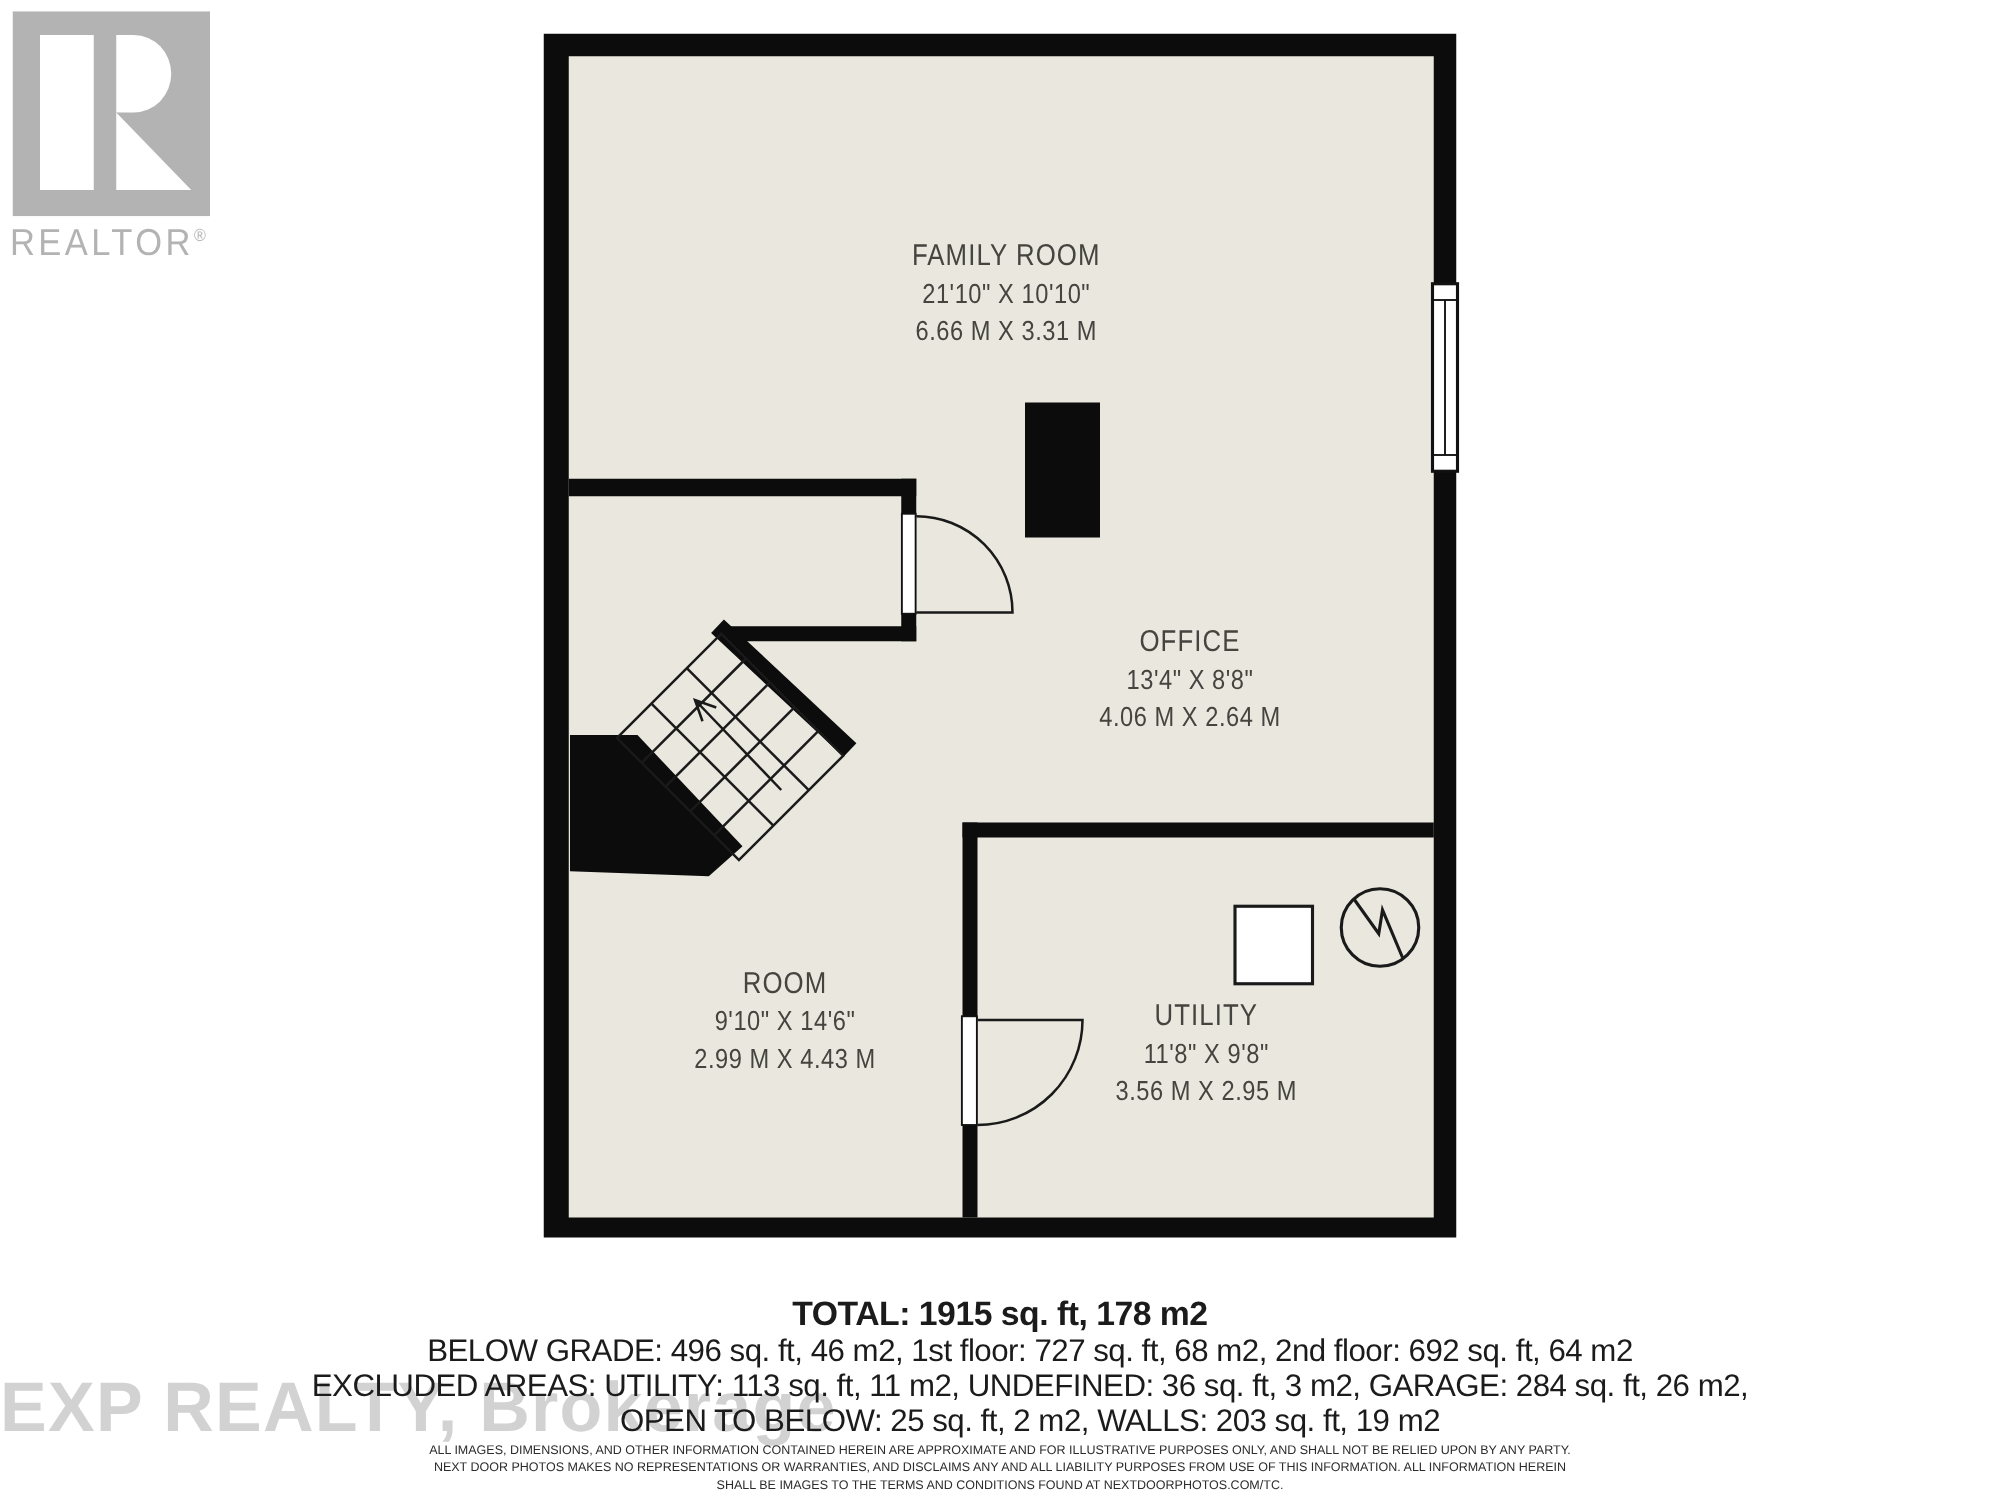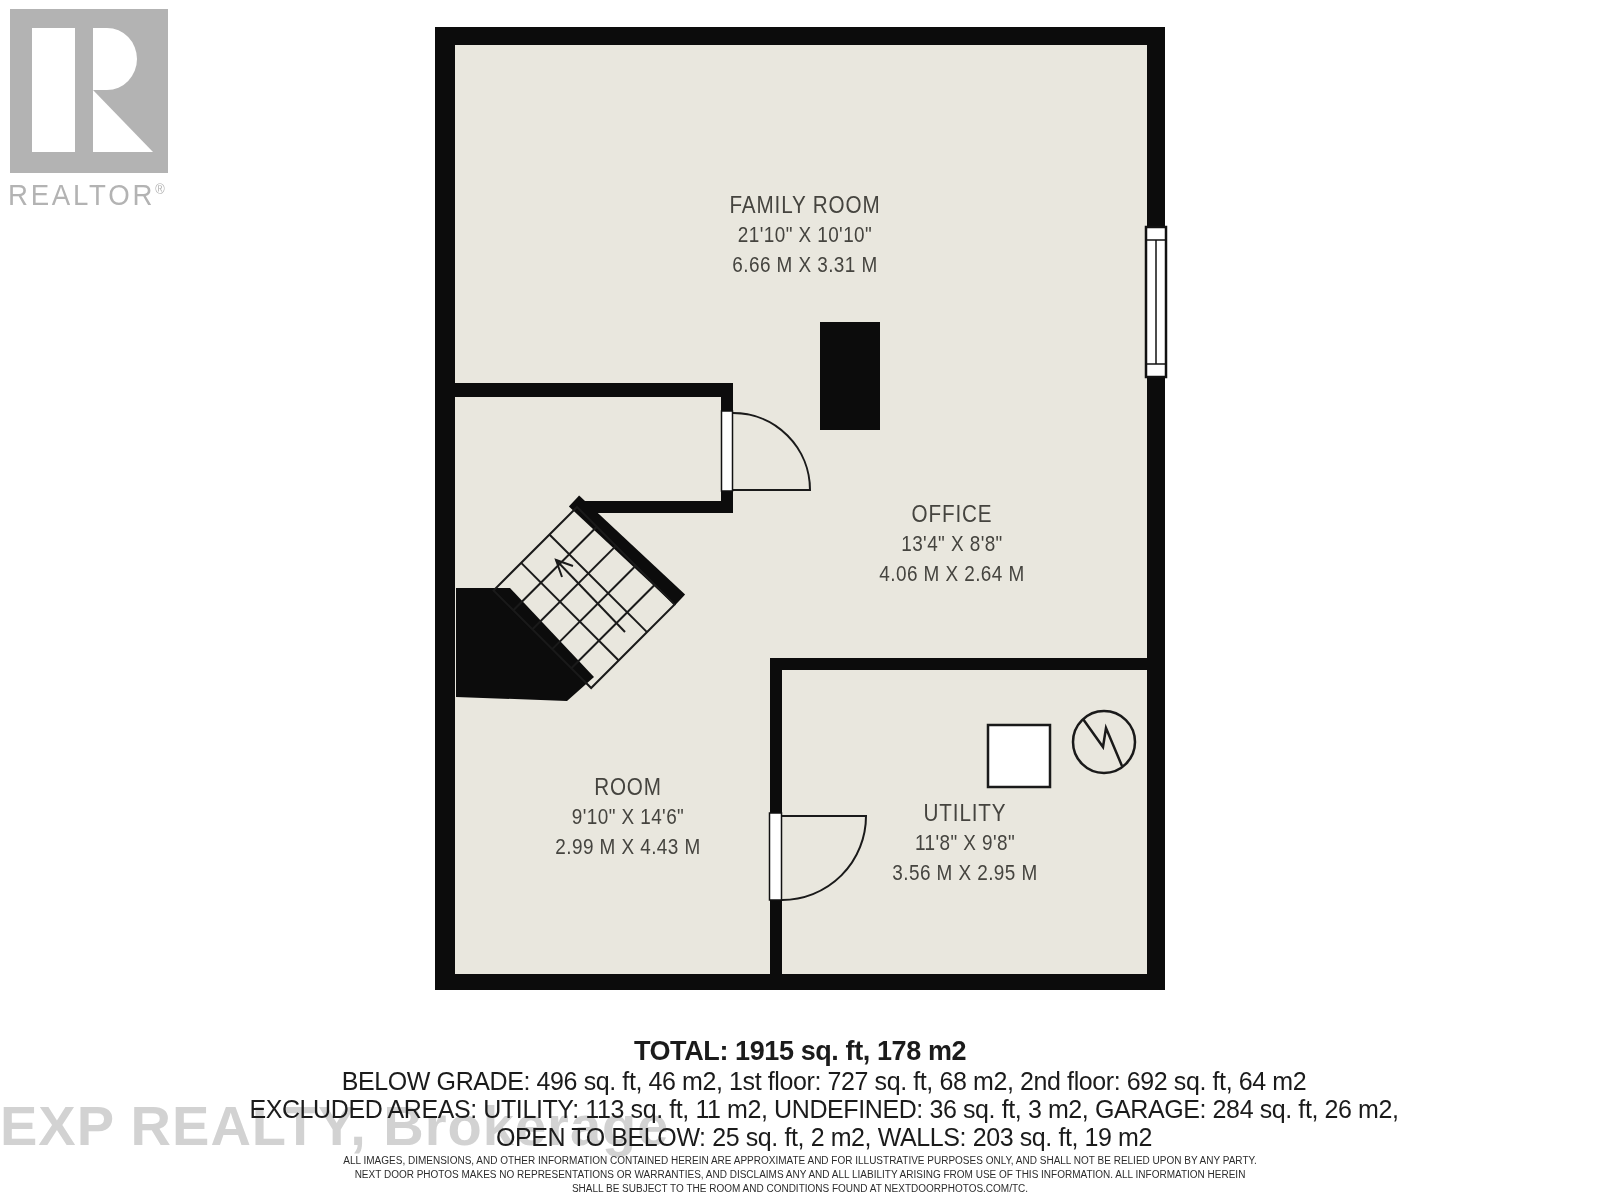--- a/index.html
+++ b/index.html
@@ -133,17 +133,17 @@
 
   <div id="summary">
     <div class="sline total">TOTAL: 1915 sq. ft, 178 m2</div>
     <div class="sline reg">BELOW GRADE: 496 sq. ft, 46 m2, 1st floor: 727 sq. ft, 68 m2, 2nd floor: 692 sq. ft, 64 m2</div>
     <div class="sline reg">EXCLUDED AREAS: UTILITY: 113 sq. ft, 11 m2, UNDEFINED: 36 sq. ft, 3 m2, GARAGE: 284 sq. ft, 26 m2,</div>
     <div class="sline reg">OPEN TO BELOW: 25 sq. ft, 2 m2, WALLS: 203 sq. ft, 19 m2</div>
   </div>
 
   <div id="disclaimer">
     <div>ALL IMAGES, DIMENSIONS, AND OTHER INFORMATION CONTAINED HEREIN ARE APPROXIMATE AND FOR ILLUSTRATIVE PURPOSES ONLY, AND SHALL NOT BE RELIED UPON BY ANY PARTY.</div>
-    <div>NEXT DOOR PHOTOS MAKES NO REPRESENTATIONS OR WARRANTIES, AND DISCLAIMS ANY AND ALL LIABILITY ARISING FROM USE OF THIS INFORMATION. ALL INFORMATION HEREIN</div>
-    <div>SHALL BE SUBJECT TO THE ROOM AND CONDITIONS FOUND AT NEXTDOORPHOTOS.COM/TC.</div>
+    <div>NEXT DOOR PHOTOS MAKES NO REPRESENTATIONS OR WARRANTIES, AND DISCLAIMS ANY AND ALL LIABILITY PURPOSES FROM USE OF THIS INFORMATION. ALL INFORMATION HEREIN</div>
+    <div>SHALL BE IMAGES TO THE TERMS AND CONDITIONS FOUND AT NEXTDOORPHOTOS.COM/TC.</div>
   </div>
 
 </div>
 
 </body></html>

